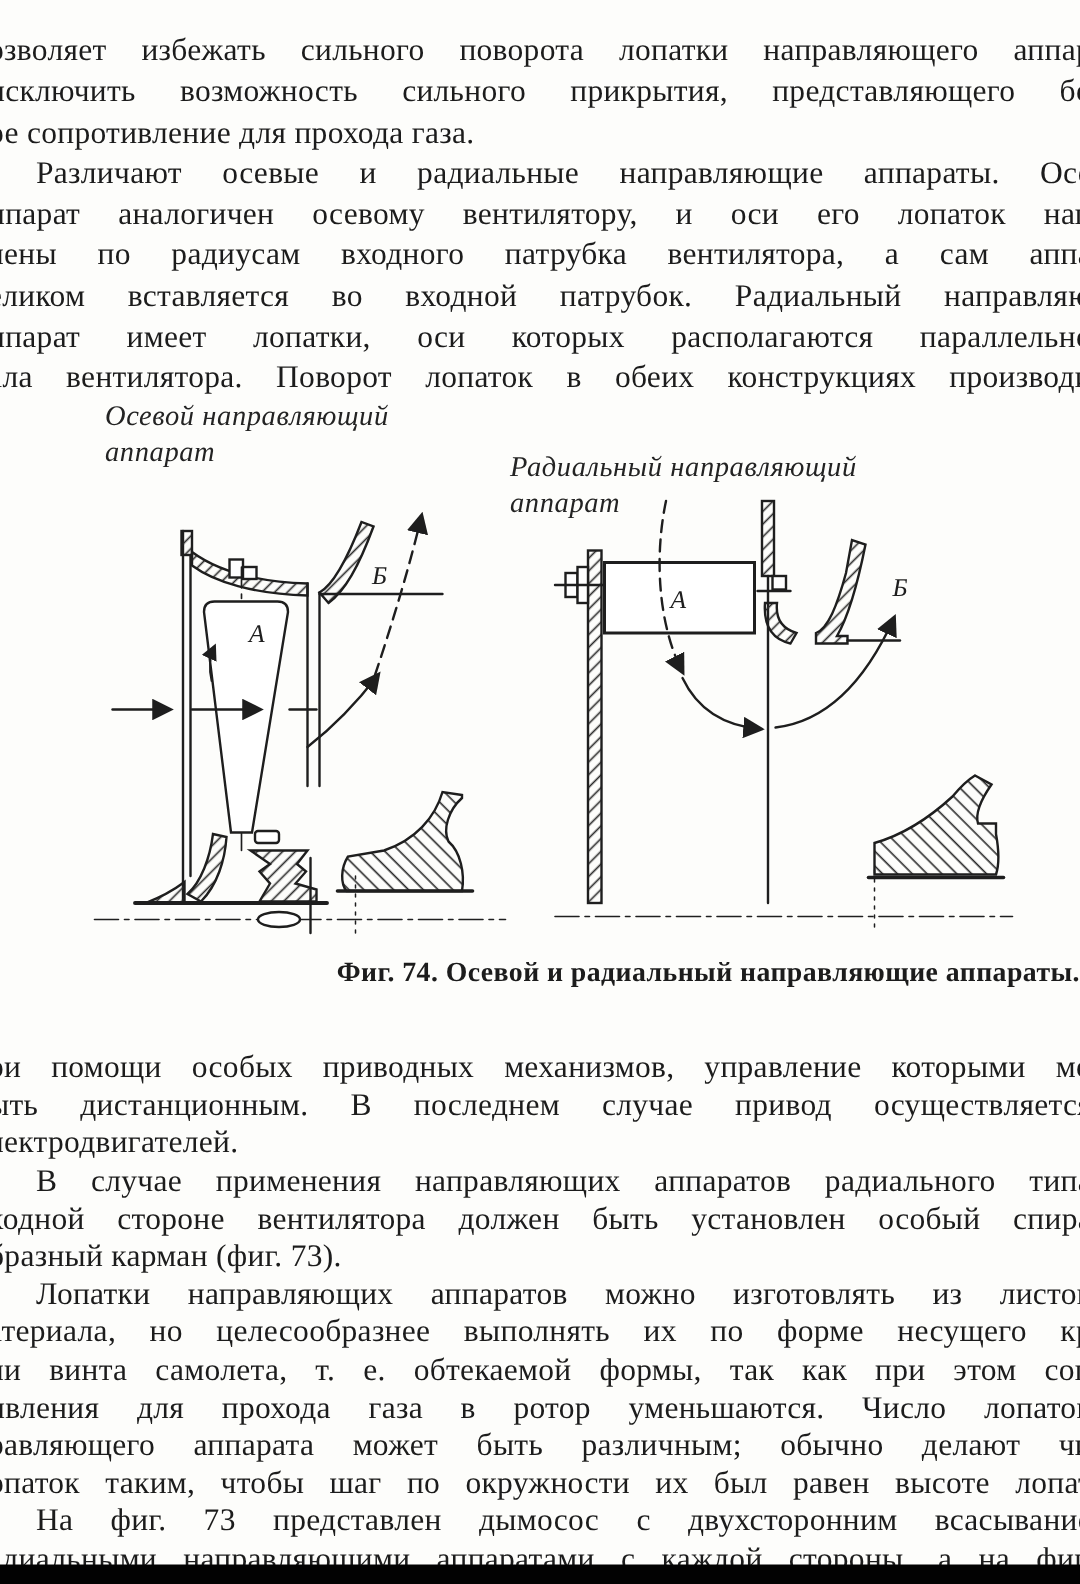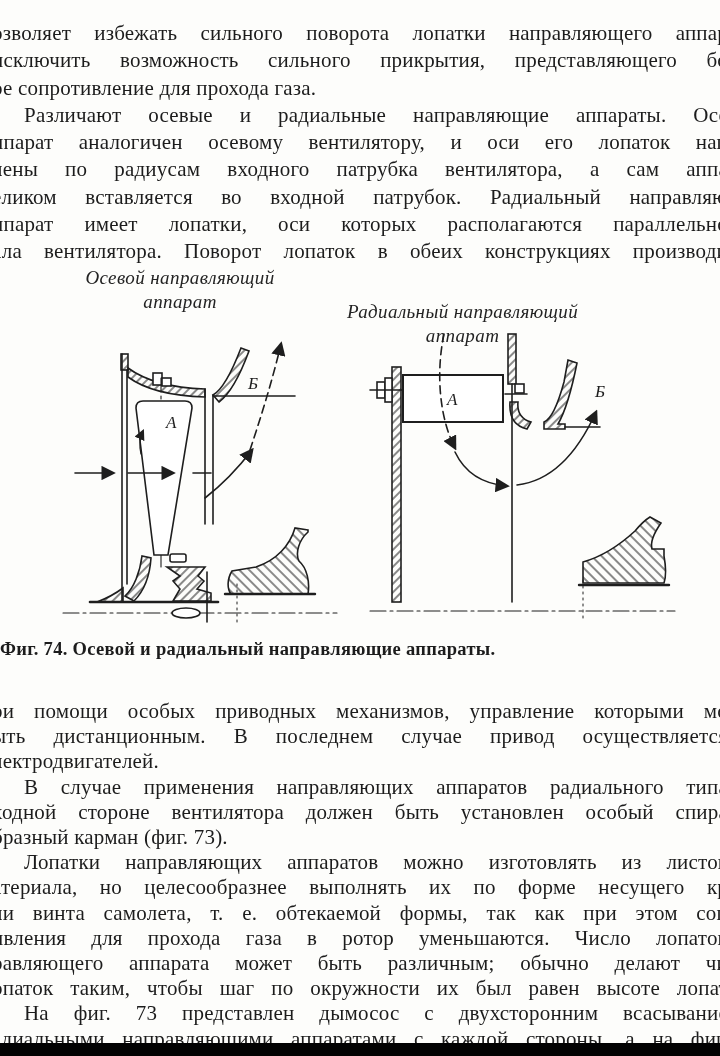--- a/index.html
+++ b/index.html
@@ -14,28 +14,28 @@
     font-size:21px;letter-spacing:0.2px;
   }
   .top{top:20px;}
   .top .ln{line-height:27.3px;}
   .bot{top:699px;}
   .bot .ln{line-height:25.2px;}
   .ln{text-align:justify;text-align-last:justify;}
   .ln.end{text-align-last:left;}
   .ln.ind{padding-left:32px;}
   .fig-title{
-    position:absolute;text-align:center;line-height:24px;
+    position:absolute;text-align:left;line-height:24px;
     font-family:"Liberation Serif",serif;font-style:italic;
     font-size:19px;color:#232323;letter-spacing:0.4px;
   }
   .fig-title.left{left:70px;top:266px;width:220px;}
   .fig-title.right{left:340px;top:261px;width:245px;margin-top:39px;}
   .caption{
-    position:absolute;top:639px;left:0;width:720px;text-align:left;
+    position:absolute;top:639px;left:0;width:720px;text-align:right;
     font-family:"Liberation Serif",serif;font-weight:bold;
     font-size:18.5px;color:#1c1c1c;letter-spacing:0.3px;
   }
   .figure-svg{position:absolute;left:55px;top:332px;}
   .svg-label{
     font-family:"Liberation Serif",serif;font-style:italic;
     font-size:17px;fill:#1e1e1e;
   }
   .bar{position:absolute;left:0;top:1043px;width:720px;height:13px;background:#020202;}
 </style>

